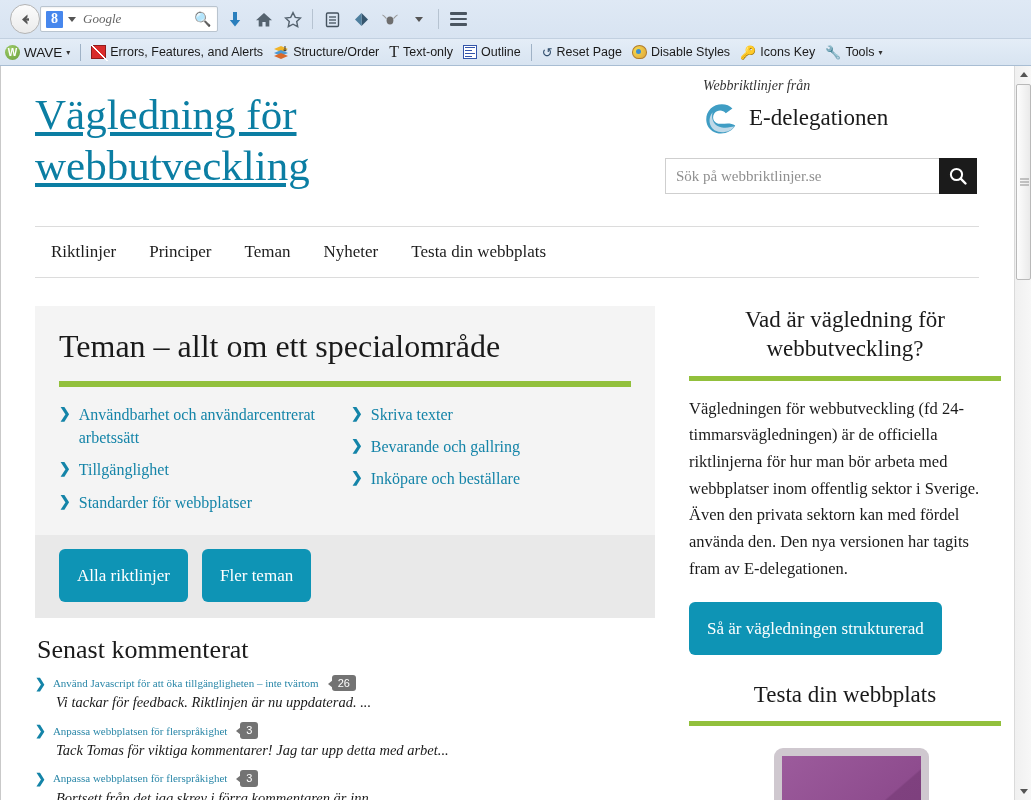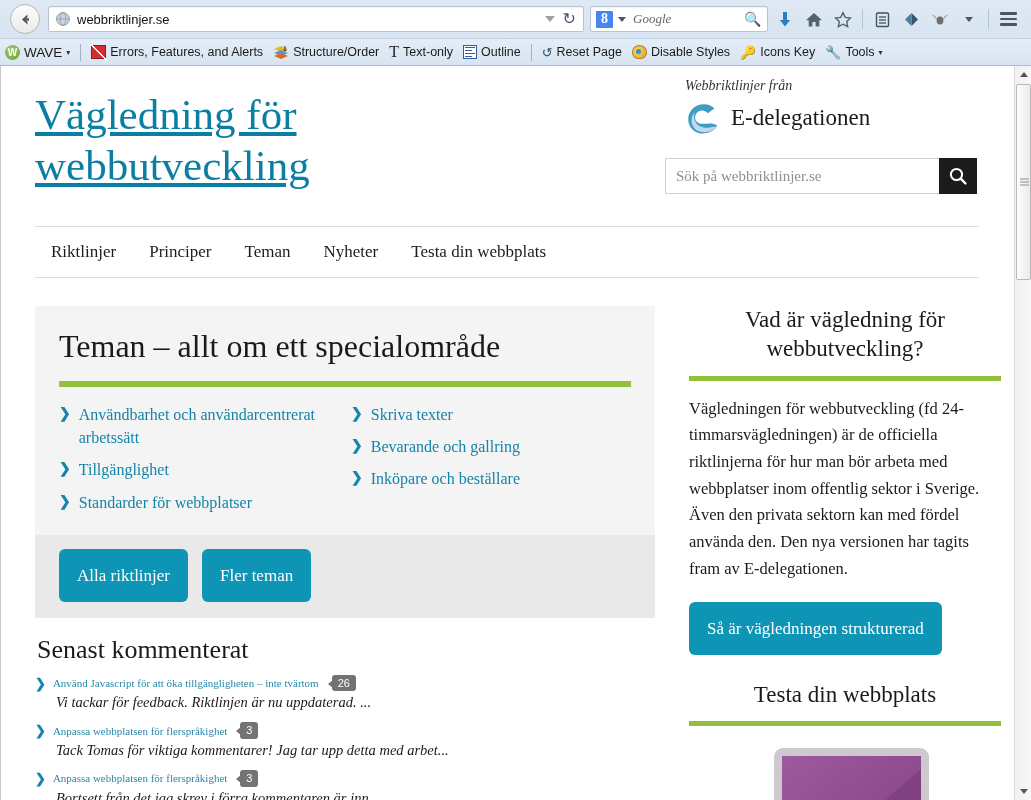--- a/index.html
+++ b/index.html
@@ -102,21 +102,21 @@
   #page { position:absolute; top:0; left:0; width: 1014px; height: 734px; background:#fff; }
 
   
   .site-head { position: relative; height: 160px; }
   .site-title {
     position: absolute; left: 35px; top: 24px; width: 480px;
     font-family: "Liberation Serif", serif;
     font-size: 43px; line-height: 1.18; color: #0b7ea3;
     text-decoration: underline; font-weight: 400;
   }
-  .brandbox { position: absolute; left: 685px; top: 12px; width: 320px; }
+  .brandbox { position: absolute; left: 703px; top: 12px; width: 320px; }
   .brand-pre { font-family:"Liberation Serif",serif; font-style: italic; font-size: 14px; color: #333; }
   .brand-row { display:flex; align-items:center; gap: 8px; margin-top: 7px; }
   .brand-logo { width: 38px; height: 34px; flex:0 0 auto; }
   .brand-name { font-family:"Liberation Serif",serif; font-size: 23px; color: #1a1a1a; }
   .searchwrap { position:absolute; left:665px; top: 92px; width: 312px; height: 36px; display:flex; }
   .searchwrap input {
     flex:1 1 auto; height:36px; border:1px solid #cfcfcf; border-right:none;
     padding: 0 10px; font-family:"Liberation Serif",serif; font-size:15px; color:#111; outline:none;
   }
   .searchwrap input::placeholder { color:#8f8f8f; }
@@ -225,32 +225,20 @@
 
   <div id="nav-bar">
 
     <div class="back-btn">
       <svg width="17" height="17" viewBox="0 0 17 17">
         <path d="M10.5 3.5 L5 8.5 L10.5 13.5 L10.5 10.8 L8 8.5 L10.5 6.2 Z" fill="#555"></path>
         <rect x="7" y="7.3" width="5" height="2.4" fill="#555"></rect>
       </svg>
     </div>
 
-    <div class="urlbar">
-      <svg class="globe-icon" viewBox="0 0 16 16">
-        <circle cx="8" cy="8" r="6.4" fill="#c9d4de" stroke="#8f9ba6" stroke-width="1"></circle>
-        <ellipse cx="8" cy="8" rx="2.8" ry="6.4" fill="none" stroke="#8f9ba6" stroke-width=".8"></ellipse>
-        <line x1="1.6" y1="8" x2="14.4" y2="8" stroke="#8f9ba6" stroke-width=".8"></line>
-      </svg>
-      <span class="url-text">webbriktlinjer.se</span>
-      <span class="url-right">
-        <span class="tri-down"></span>
-        <span class="reload-icon">↻</span>
-      </span>
-    </div>
 
     <div class="searchbar">
       <span class="g-badge">8</span>
       <span class="mini-tri"></span>
       <span class="search-engine-label">Google</span>
       <span class="mag">🔍</span>
     </div>
 
     <div class="chrome-icons">
       <span class="cicon">

